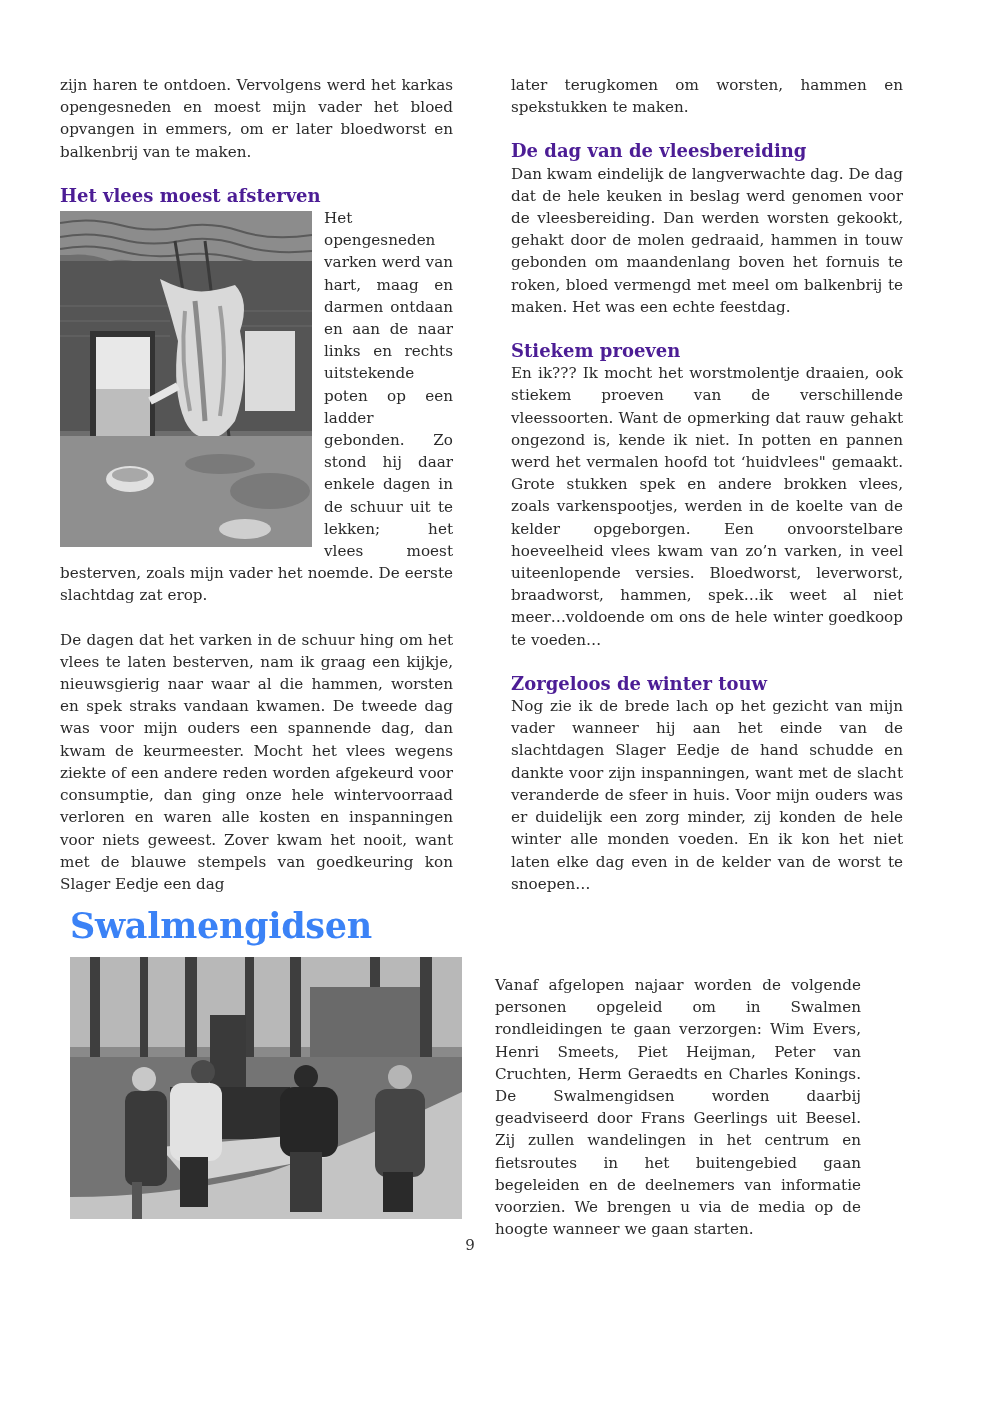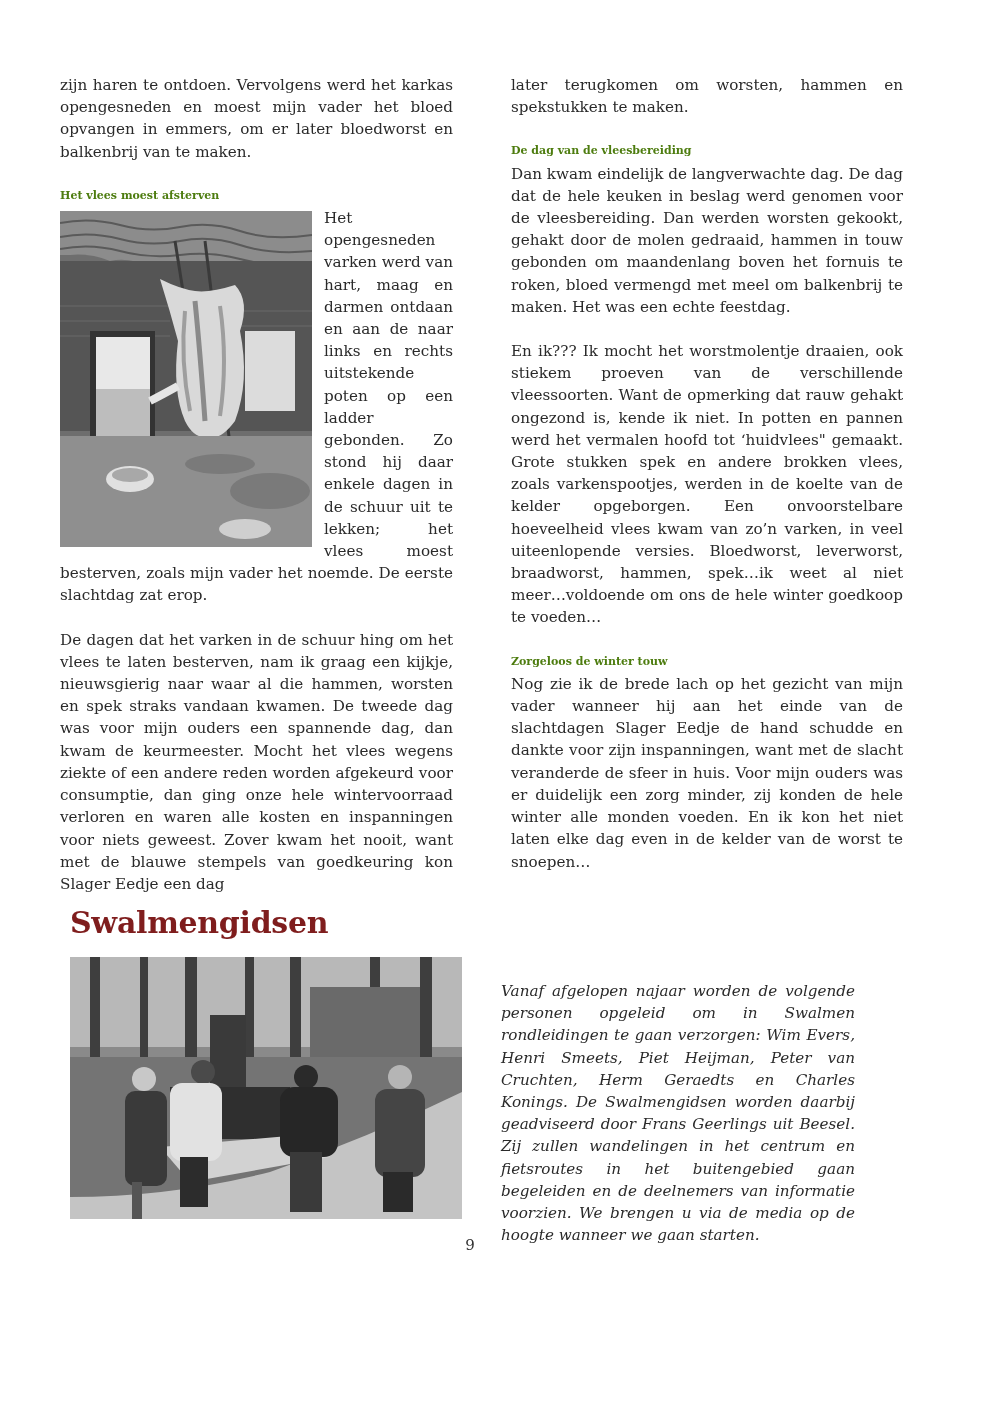--- a/index.html
+++ b/index.html
@@ -2,27 +2,27 @@
 <html><head>
 <meta charset="utf-8">
 <style>
   html, body { margin: 0; padding: 0; background: #ffffff; }
   body { width: 1000px; height: 1415px; position: relative; overflow: hidden;
          font-family: "DejaVu Serif", "Liberation Serif", serif; color: #2a2a2a; }
   .col { position: absolute; font-size: 15.2px; line-height: 22.2px; }
   .col p { margin: 0; text-align: justify; }
   .left { left: 60px; top: 74px; width: 393px; }
   .right { left: 489px; top: 74px; width: 392px; margin-left: 22px; }
-  h3 { margin: 0; font-size: 11px; font-weight: bold; line-height: 22.2px; color: #4d7c0f; }
+  h3 { margin: 0; font-size: 18px; font-weight: bold; line-height: 22.2px; color: #4c1d95; }
   .gap { height: 22px; }
   .float-photo { float: left; width: 252px; height: 336px; margin: 4px 12px 2px 0; position: relative; overflow: hidden; background: #8a8a8a; }
-  .section-title { position: absolute; left: 70px; top: 905px; margin: 0; font-size: 30px; font-weight: bold; color: #7f1d1d; letter-spacing: -0.3px; }
+  .section-title { position: absolute; left: 70px; top: 905px; margin: 0; font-size: 35px; font-weight: bold; color: #3b82f6; letter-spacing: -0.3px; }
   .bottom-photo { position: absolute; left: 70px; top: 957px; width: 392px; height: 262px; overflow: hidden; background: #7f7f7f; }
   .bottom-text { position: absolute; left: 483px; top: 962px; width: 390px; font-size: 15.2px; line-height: 22.2px; }
-  .bottom-text p { margin: 18px; text-align: justify; font-style: italic; }
+  .bottom-text p { margin: 12px; text-align: justify; }
   .page-number { position: absolute; left: 0; width: 940px; top: 1236px; text-align: center; font-size: 15px; color: #333; }
   svg { display: block; }
 </style>
 </head>
 <body>
 
 <div class="col left">
   <p>zijn haren te ontdoen. Vervolgens werd het karkas opengesneden en moest mijn vader het bloed opvangen in emmers, om er later bloedworst en balkenbrij van te maken.</p>
   <div class="gap"></div>
   <h3>Het vlees moest afsterven</h3>
@@ -73,20 +73,21 @@
   <div class="gap" style="clear: both;"></div>
   <p>De dagen dat het varken in de schuur hing om het vlees te laten besterven, nam ik graag een kijkje, nieuwsgierig naar waar al die hammen, worsten en spek straks vandaan kwamen. De tweede dag was voor mijn ouders een spannende dag, dan kwam de keurmeester. Mocht het vlees wegens ziekte of een andere reden worden afgekeurd voor consumptie, dan ging onze hele wintervoorraad verloren en waren alle kosten en inspanningen voor niets geweest. Zover kwam het nooit, want met de blauwe stempels van goedkeuring kon Slager Eedje een dag</p>
 </div>
 
 <div class="col right">
   <p>later terugkomen om worsten, hammen en spekstukken te maken.</p>
   <div class="gap"></div>
   <h3>De dag van de vleesbereiding</h3>
   <p>Dan kwam eindelijk de langverwachte dag. De dag dat de hele keuken in beslag werd genomen voor de vleesbereiding. Dan werden worsten gekookt, gehakt door de molen gedraaid, hammen in touw gebonden om maandenlang boven het fornuis te roken, bloed vermengd met meel om balkenbrij te maken. Het was een echte feestdag.</p>
   <div class="gap"></div>
+  <h3>Stiekem proeven</h3>
   <p>En ik??? Ik mocht het worstmolentje draaien, ook stiekem proeven van de verschillende vleessoorten. Want de opmerking dat rauw gehakt ongezond is, kende ik niet. In potten en pannen werd het vermalen hoofd tot ‘huidvlees" gemaakt. Grote stukken spek en andere brokken vlees, zoals varkenspootjes, werden in de koelte van de kelder opgeborgen. Een onvoorstelbare hoeveelheid vlees kwam van zo’n varken, in veel uiteenlopende versies. Bloedworst, leverworst, braadworst, hammen, spek…ik weet al niet meer…voldoende om ons de hele winter goedkoop te voeden…</p>
   <div class="gap"></div>
   <h3>Zorgeloos de winter touw</h3>
   <p>Nog zie ik de brede lach op het gezicht van mijn vader wanneer hij aan het einde van de slachtdagen Slager Eedje de hand schudde en dankte voor zijn inspanningen, want met de slacht veranderde de sfeer in huis. Voor mijn ouders was er duidelijk een zorg minder, zij konden de hele winter alle monden voeden. En ik kon het niet laten elke dag even in de kelder van de worst te snoepen…</p>
 </div>
 
 <h2 class="section-title">Swalmengidsen</h2>
 
 <div class="bottom-photo" title="Vier mannen staan op een pad bij een gedenksteen in een park">
   <svg width="392" height="262" viewBox="0 0 392 262">

